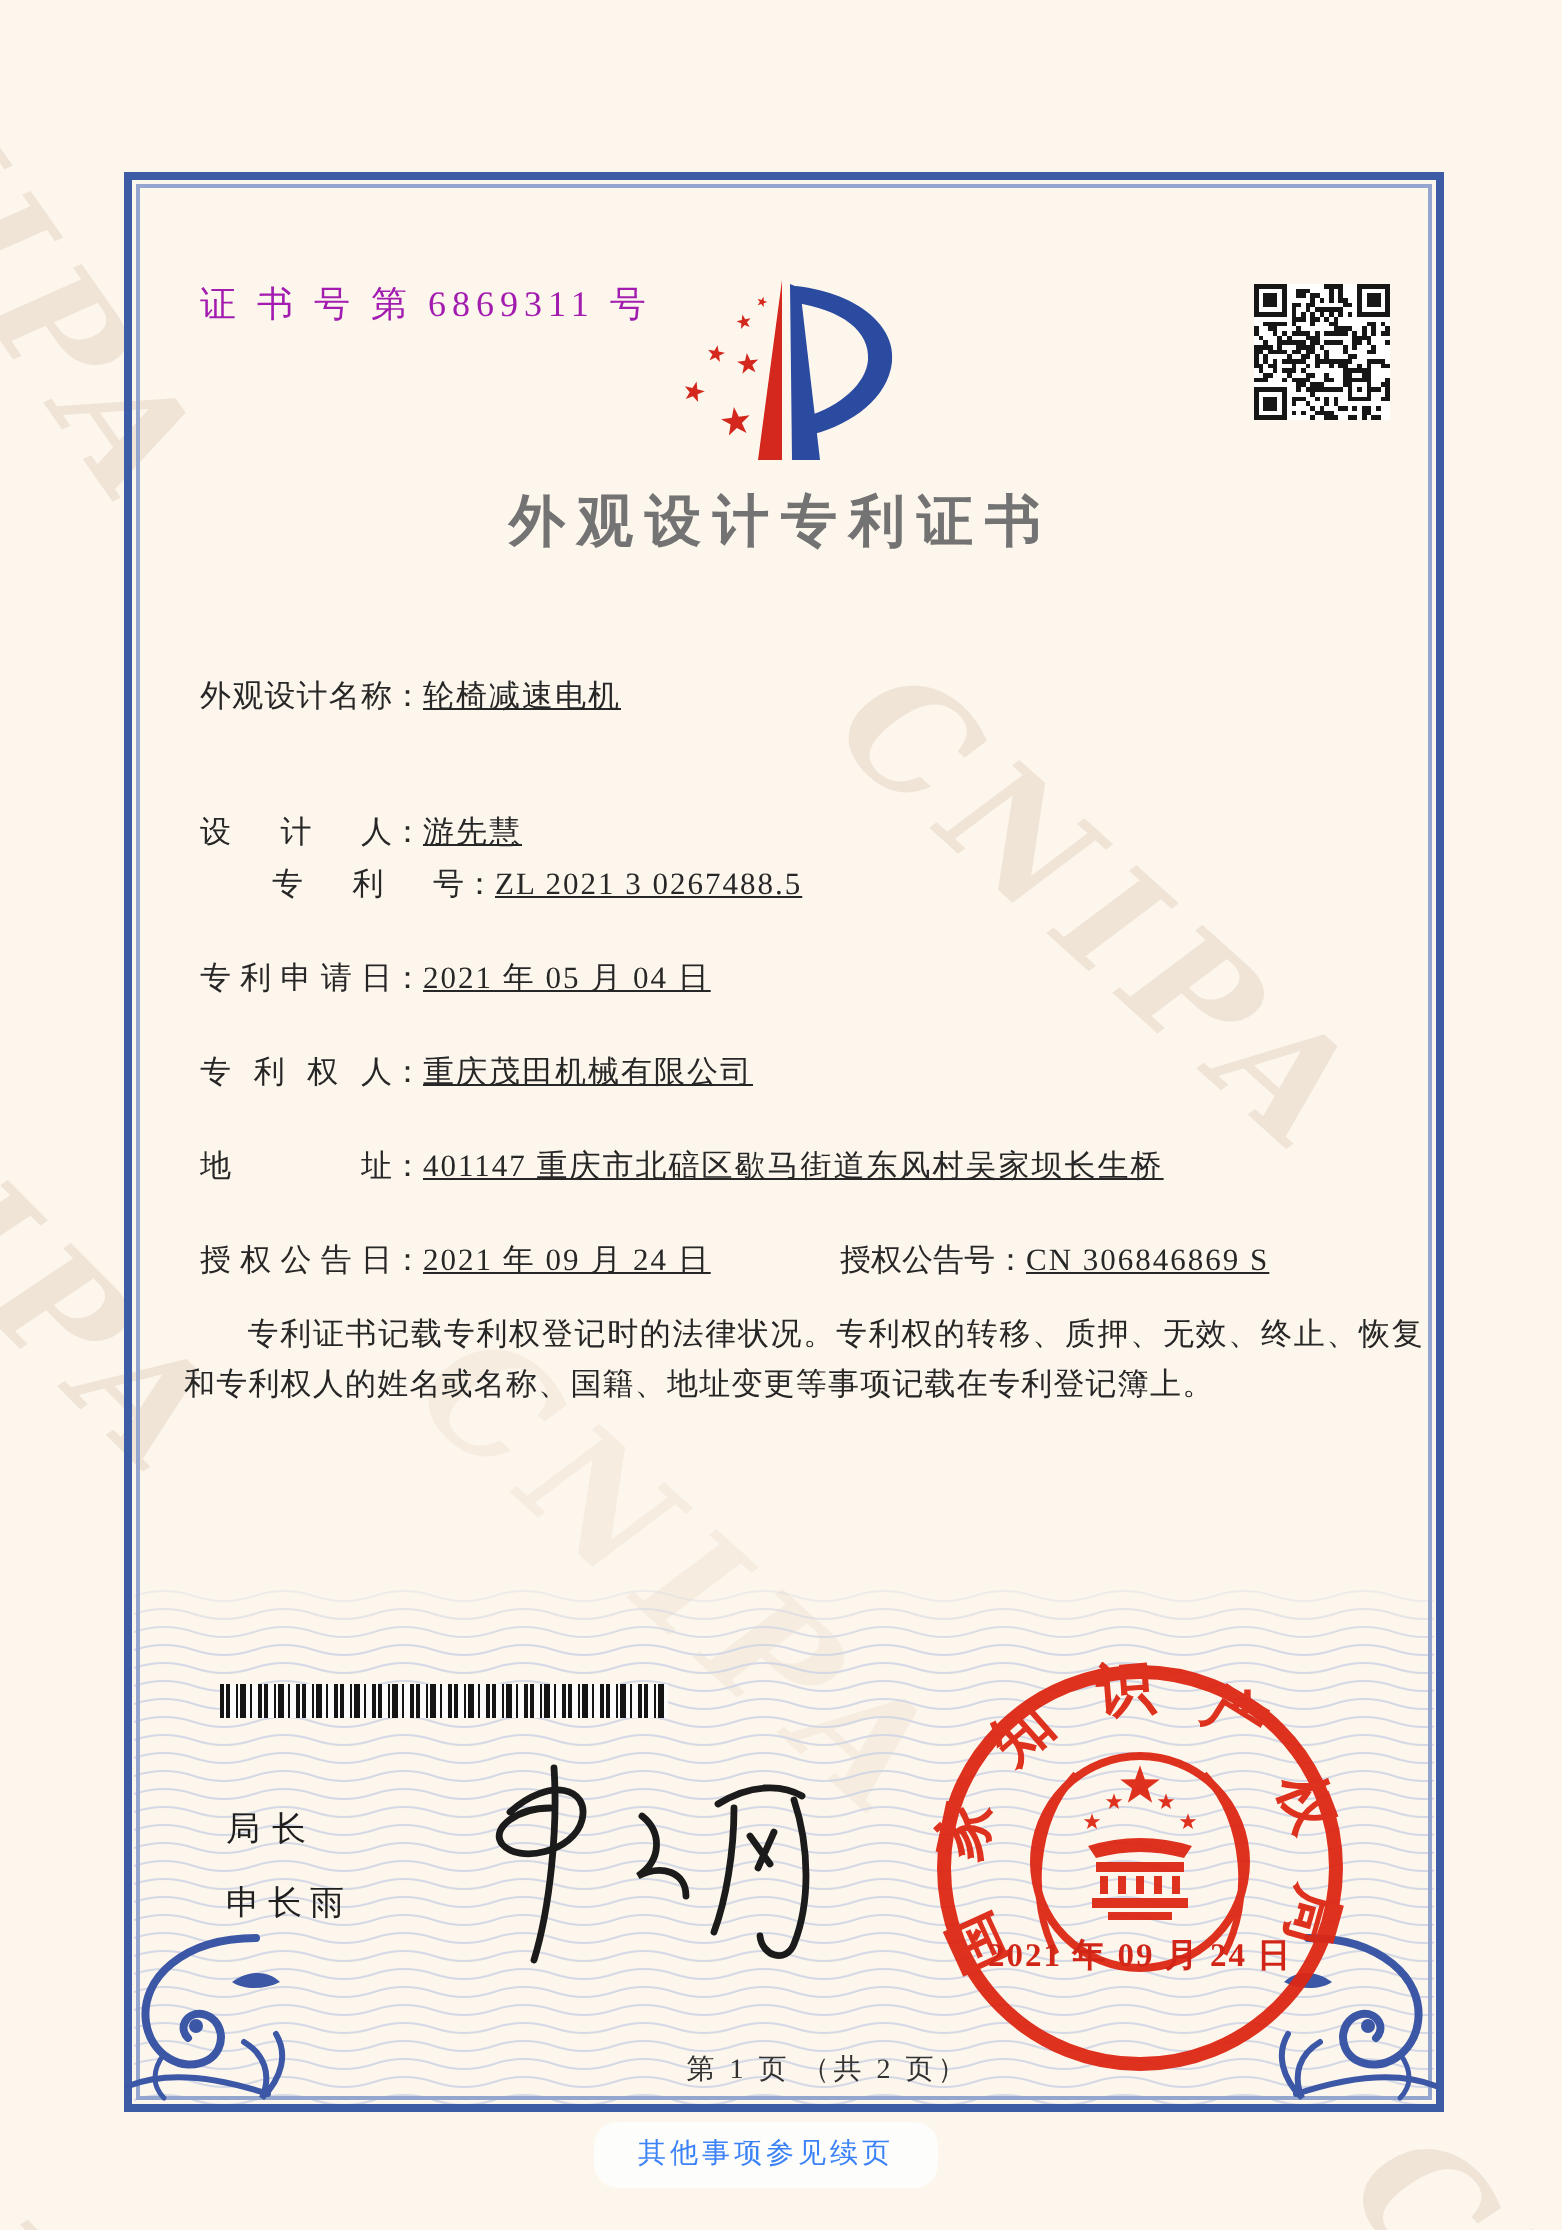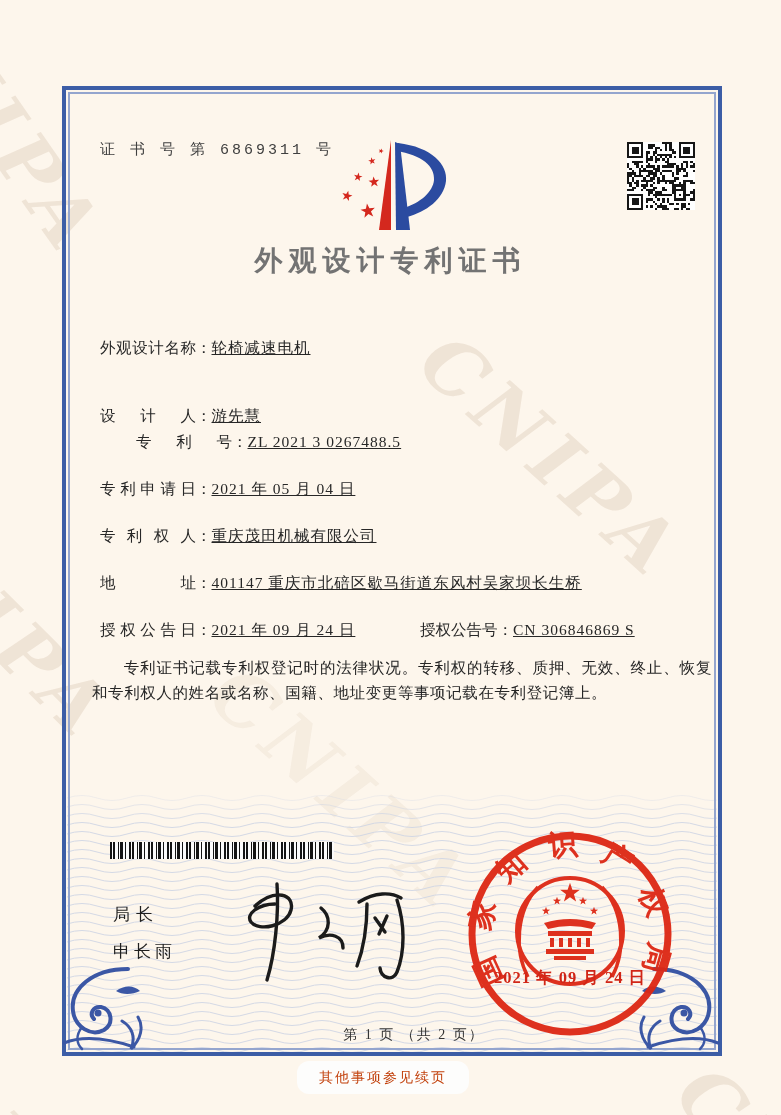--- a/index.html
+++ b/index.html
@@ -20,21 +20,21 @@
   .frame-outer{
     position:absolute;left:62px;top:86px;width:652px;height:962px;
     border:4px solid #3c5da6;z-index:1;
   }
   .frame-inner{
     position:absolute;left:2px;top:2px;right:2px;bottom:2px;
     border:2px solid #94a5ce;
   }
   .wavelayer{position:absolute;left:67px;top:792px;z-index:1;}
   .content{position:absolute;z-index:2;}
-  .cert-no{left:100px;top:140px;font-size:15px;letter-spacing:3px;color:#404040;font-family:Liberation Mono, monospace;}
+  .cert-no{left:100px;top:140px;font-size:18px;letter-spacing:3px;color:#a21caf;}
   .logo{left:334px;top:134px;width:122px;height:102px;}
   .qr{left:627px;top:142px;width:68px;height:68px;}
   .title{left:0;right:0;top:242px;text-align:center;font-size:28px;font-weight:700;
          letter-spacing:6px;color:#737373;}
   .frow{left:100px;font-size:15.5px;color:#272727;white-space:nowrap;}
   .flabel{display:inline-block;width:96px;text-align-last:justify;text-justify:distribute;vertical-align:bottom;}
   .fcolon{display:inline-block;}
   .fvalue{letter-spacing:1px;text-decoration:underline;}
   .grant2{position:absolute;left:320px;top:0;white-space:nowrap;}
   .paras{left:92px;top:655px;width:620px;font-size:15.5px;line-height:25px;
@@ -51,21 +51,21 @@
   .signer-name{left:113px;top:940px;font-size:17px;letter-spacing:4px;color:#1f1f1f;}
   .signature{left:225px;top:880px;width:205px;height:108px;}
   .seal{left:461px;top:831px;width:218px;height:206px;z-index:3;opacity:.95;}
   .corner{width:86px;height:92px;top:961px;z-index:2;}
   .corner-left{left:58px;}
   .corner-right{left:638px;transform:scaleX(-1);}
   .page-info{left:0;right:0;top:1026px;text-align:center;font-size:14px;
              letter-spacing:2px;color:#333;padding-left:47px;}
   .note-box{
     left:297px;top:1061px;width:172px;height:33px;background:#fdfdfc;
-    text-align:center;line-height:33px;font-size:14px;letter-spacing:2px;color:#c2410c;z-index:2;border-radius:12px;
+    text-align:center;line-height:33px;font-size:14px;letter-spacing:2px;color:#3b82f6;z-index:2;border-radius:12px;
   }
 </style>
 </head>
 <body>
 
 <div class="watermark" style="transform:translate(-62px,-42px) rotate(55deg);">CNIPA</div>
 <div class="watermark" style="transform:translate(462px,316px) rotate(42deg);">CNIPA</div>
 <div class="watermark" style="transform:translate(252px,648px) rotate(42deg);opacity:.55;">CNIPA</div>
 <div class="watermark" style="transform:translate(-96px,468px) rotate(45deg);">CNIPA</div>
 <div class="watermark" style="transform:translate(-28px,1042px) rotate(47deg);">CNIPA</div>

